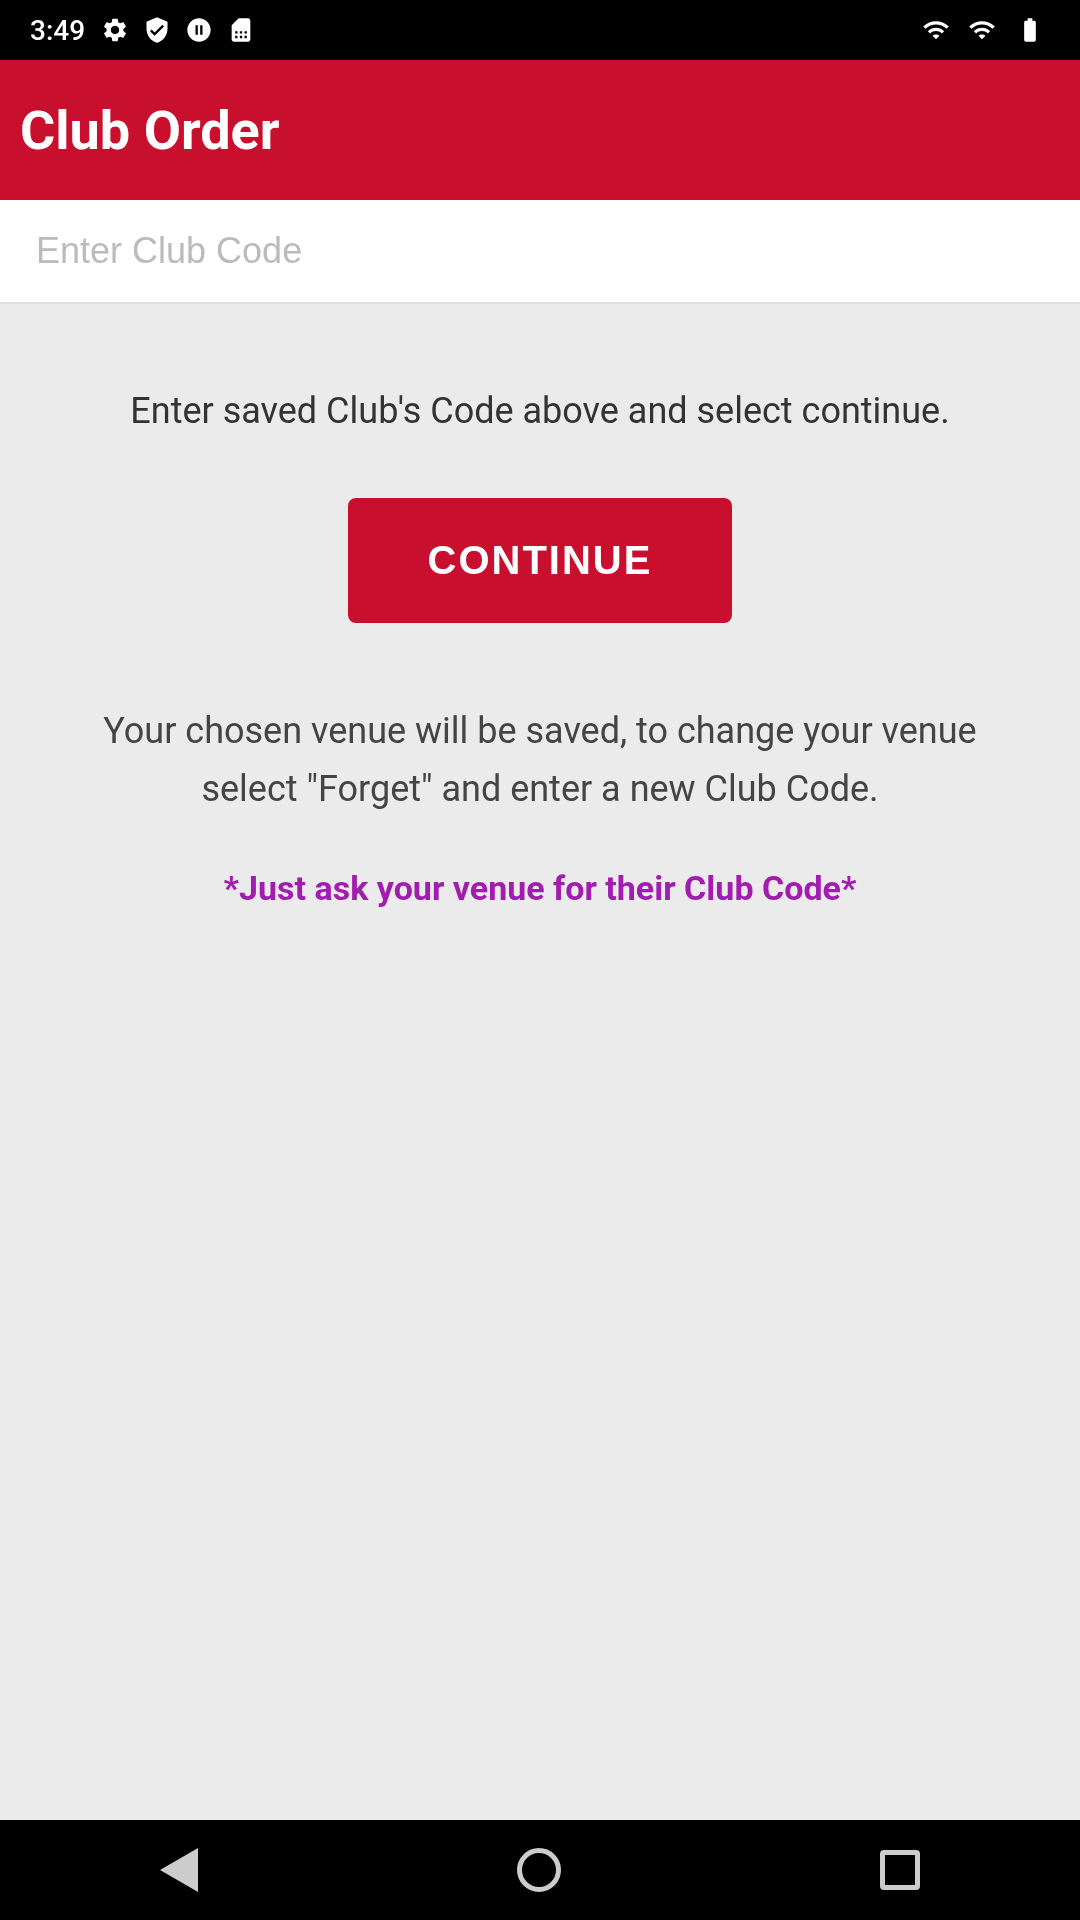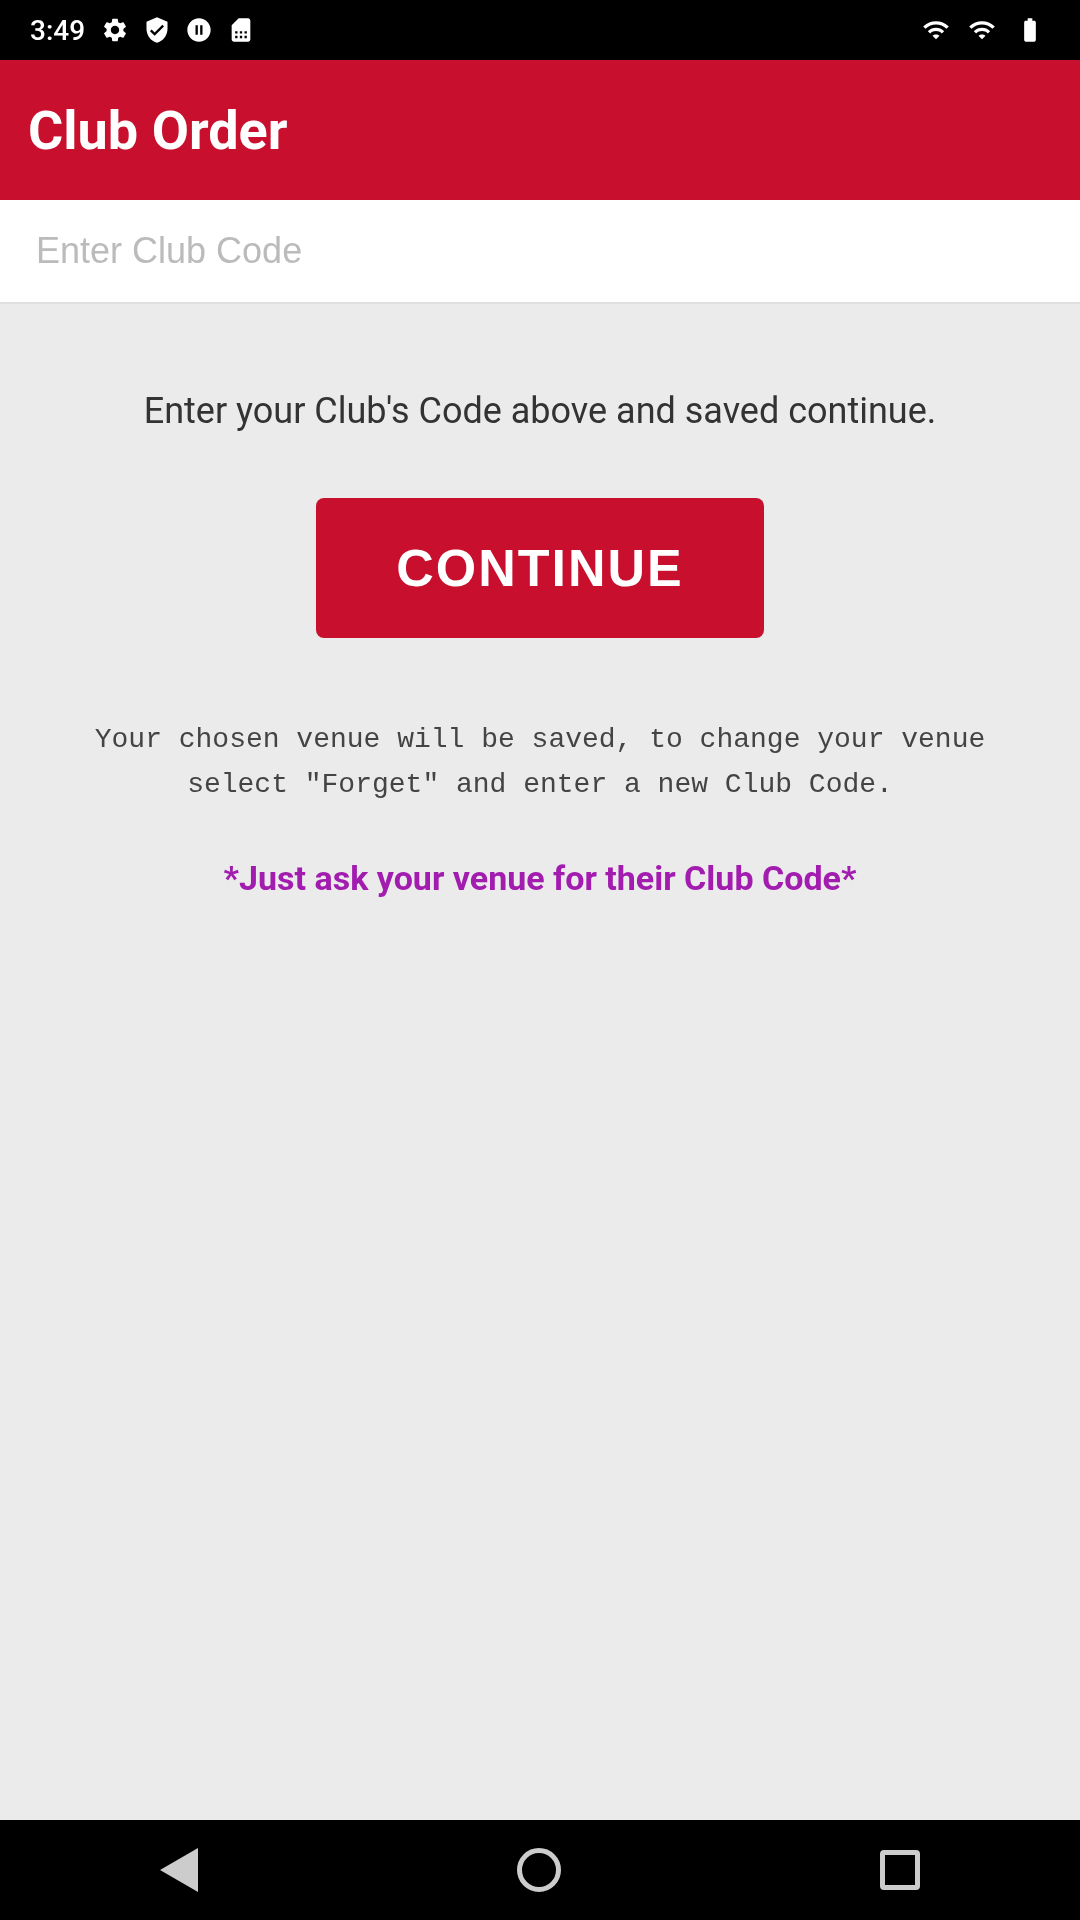--- a/index.html
+++ b/index.html
@@ -55,21 +55,21 @@
       gap: 14px;
     }
 
     
     .app-header {
       width: 100%;
       height: 140px;
       background: #c8102e;
       display: flex;
       align-items: center;
-      padding: 0 28px;
+      padding: 0 20px;
       flex-shrink: 0;
     }
 
     .app-title {
       color: #fff;
       font-size: 54px;
       font-weight: 700;
     }
 
     
@@ -119,34 +119,33 @@
       margin-bottom: 60px;
       line-height: 1.5;
     }
 
     .continue-button {
       background: #c8102e;
       color: #fff;
       border: none;
       border-radius: 8px;
       padding: 40px 80px;
-      font-size: 52px;
+      font-size: 40px;
       font-weight: 700;
       letter-spacing: 2px;
       cursor: pointer;
       margin-bottom: 80px;
     }
 
     .venue-info-text {
-      font-size: 28px;
+      font-size: 36px;
       color: #444;
       text-align: center;
       line-height: 1.6;
       margin-bottom: 50px;
-      font-family: Liberation Mono, monospace;
     }
 
     .club-code-hint {
       font-size: 34px;
       color: #a21caf;
       text-align: center;
       font-weight: 700;
     }
 
     
@@ -230,21 +229,21 @@
   <span class="app-title">Club Order</span>
 </div>
 
 <div class="club-code-input-area">
   <input class="club-code-input" type="text" placeholder="Enter Club Code" style="">
 </div>
 
 <div class="divider"></div>
 
 <div class="main-content">
-  <p class="instruction-text">Enter your Club's Code above and saved continue.</p>
+  <p class="instruction-text">Enter saved Club's Code above and select continue.</p>
   <button class="continue-button">CONTINUE</button>
   <p class="venue-info-text">Your chosen venue will be saved, to change your venue select "Forget" and enter a new Club Code.</p>
   <p class="club-code-hint">*Just ask your venue for their Club Code*</p>
 </div>
 
 <div class="bottom-nav">
   <div class="triangle-icon"></div>
   <div class="circle-icon"></div>
   <div class="square-icon"></div>
 </div>

